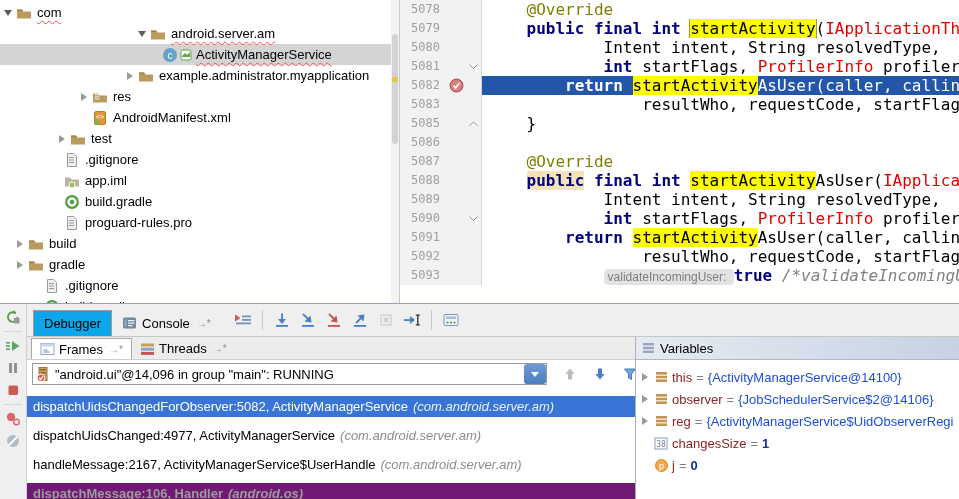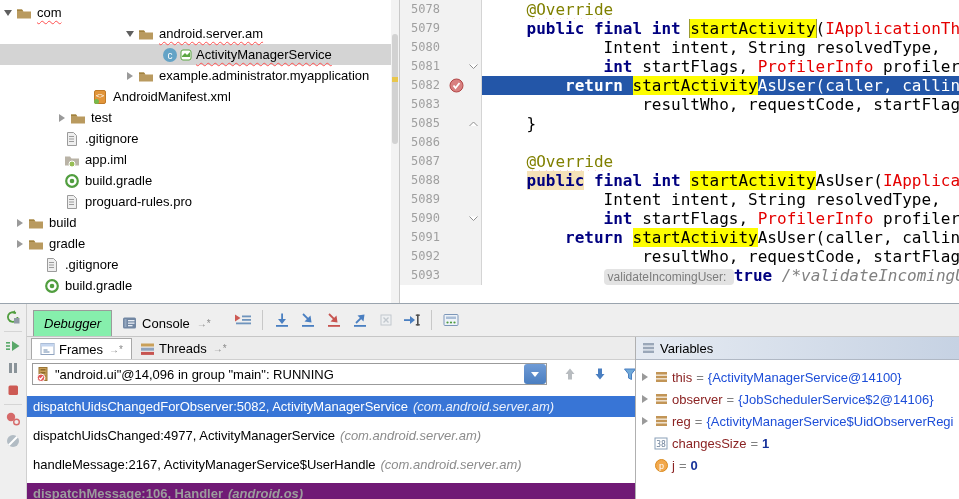--- a/index.html
+++ b/index.html
@@ -57,21 +57,21 @@
                 background:linear-gradient(to right,#f0f1f3 0%,#dde3ec 45%,#c7d3e3 100%);
                 border-bottom:1px solid #b6bcc4; font-size:13px; }
   .dbg-body { flex:1 1 auto; display:flex; overflow:hidden; }
   .dbg-side { width:27px; flex:0 0 27px; background:#efefef; border-right:1px solid #d0d0d0; padding-top:2px; }
   .side-icon { height:22px; display:flex; align-items:center; justify-content:center; }
   .side-sep { height:1px; background:#d5d5d5; margin:3px 4px; }
   .dbg-main { flex:1 1 auto; display:flex; flex-direction:column; overflow:hidden; }
   .dbg-toolbar { height:33px; flex:0 0 33px; background:#efefef; border-bottom:1px solid #c6c6c6;
                  display:flex; align-items:flex-end; padding-left:6px; }
   .dbg-tab { display:flex; align-items:center; gap:5px; height:26px; padding:0 10px; font-size:13px; }
-  .dbg-tab.sel { background:#86efac; border:1px solid #9b9b9b; border-bottom:none;font-style:italic; }
+  .dbg-tab.sel { background:#0ea5e9; border:1px solid #9b9b9b; border-bottom:none; }
   .jump { color:#8a8a8a; font-size:10px; padding-left:2px; }
   #step-icons { display:flex; align-items:center; height:33px; margin-left:10px; gap:2px; }
   .tool-btn { width:24px; height:24px; display:flex; align-items:center; justify-content:center; }
   .tool-sep { width:1px; height:20px; background:#c8c8c8; margin:0 5px; }
 
   .dbg-content { flex:1 1 auto; display:flex; overflow:hidden; }
   .frames-pane { width:609px; flex:0 0 609px; display:flex; flex-direction:column;
                  border-right:1px solid #b0b0b0; overflow:hidden; background:#fff; }
   .frames-tabs { height:23px; flex:0 0 23px; background:#ececec; border-bottom:1px solid #cfcfcf;
                  display:flex; align-items:flex-end; padding-left:4px; }
@@ -119,21 +119,21 @@
               <span class="tri-down"></span>
             </span>
             <span class="tree-ico">
               <svg width="16" height="16">
                 <path d="M1 4.5h5l1.5 2H15v7H1z" fill="#b99a5f"></path>
                 <path d="M1 4.5h5l1 1.4H1z" fill="#a2833f"></path>
               </svg>
             </span>
             <span class="tree-label err">com</span>
           </div>
-          <div class="tree-row" style="padding-left: 122px;">
+          <div class="tree-row" style="padding-left: 122px; margin-left: 12px;">
             <span class="tree-arrow">
               <span class="tri-down"></span>
             </span>
             <span class="tree-ico">
               <svg width="16" height="16">
                 <path d="M1 4.5h5l1.5 2H15v7H1z" fill="#b99a5f"></path>
                 <path d="M1 4.5h5l1 1.4H1z" fill="#a2833f"></path>
               </svg>
             </span>
             <span class="tree-label err">android.server.am</span>
@@ -158,20 +158,34 @@
             <span class="tree-arrow">
               <span class="tri-right"></span>
             </span>
             <span class="tree-ico">
               <svg width="16" height="16">
                 <path d="M1 4.5h5l1.5 2H15v7H1z" fill="#b99a5f"></path>
                 <path d="M1 4.5h5l1 1.4H1z" fill="#a2833f"></path>
               </svg>
             </span>
             <span class="tree-label">example.administrator.myapplication</span>
+          </div>
+          <div class="tree-row" style="padding-left: 76px;">
+            <span class="tree-arrow">
+              <span class="tri-right"></span>
+            </span>
+            <span class="tree-ico">
+              <svg width="16" height="16">
+                <path d="M1 4.5h5l1.5 2H15v7H1z" fill="#b99a5f"></path>
+                <rect x="2.5" y="5" width="5" height="1.2" fill="#e8e2d4"></rect>
+                <rect x="2.5" y="7.2" width="5" height="1.2" fill="#e8e2d4"></rect>
+                <rect x="2.5" y="9.4" width="5" height="1.2" fill="#e8e2d4"></rect>
+              </svg>
+            </span>
+            <span class="tree-label">res</span>
           </div>
           <div class="tree-row" style="padding-left: 76px;">
             <span class="tree-arrow"></span>
             <span class="tree-ico">
               <svg width="16" height="16">
                 <rect x="2.5" y="1.5" width="11" height="13" rx="1.5" fill="#e2953a" stroke="#c07a28"></rect>
                 <text x="8" y="9" font-size="7" fill="#fff" text-anchor="middle" font-family="monospace">&lt;&gt;</text>
                 <circle cx="4.5" cy="12.5" r="2.5" fill="#76b94c"></circle>
               </svg>
             </span>

